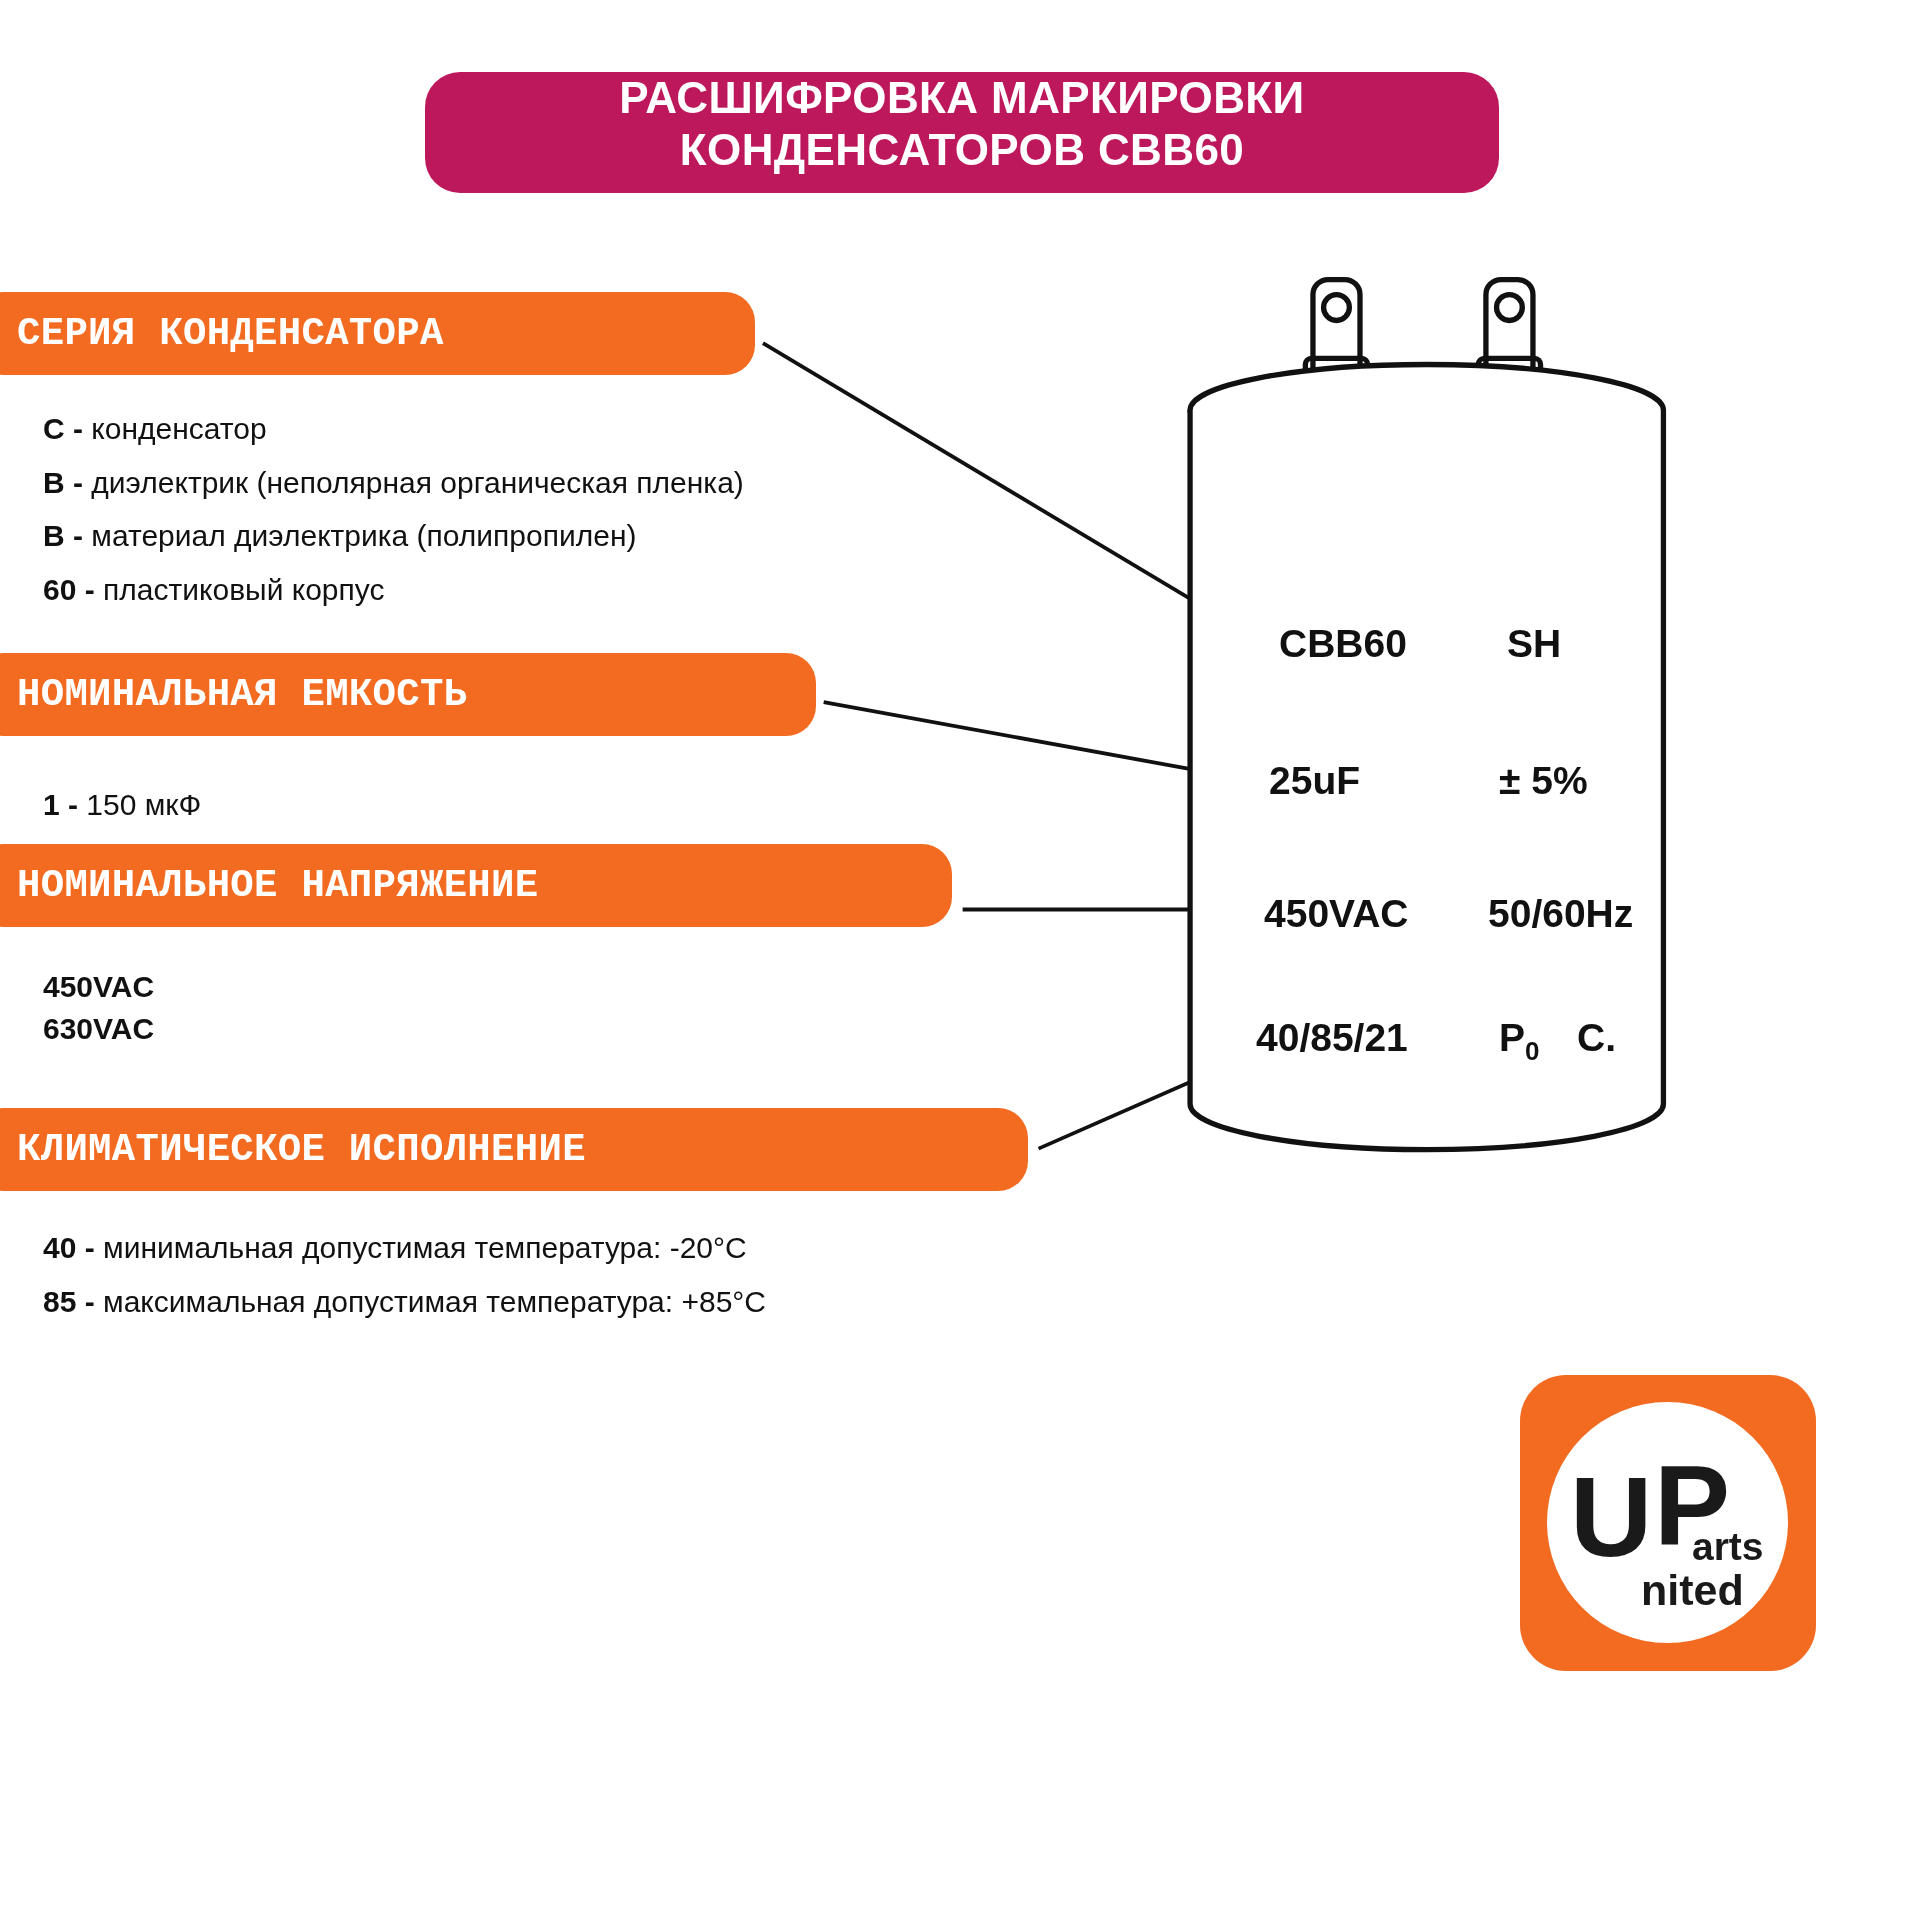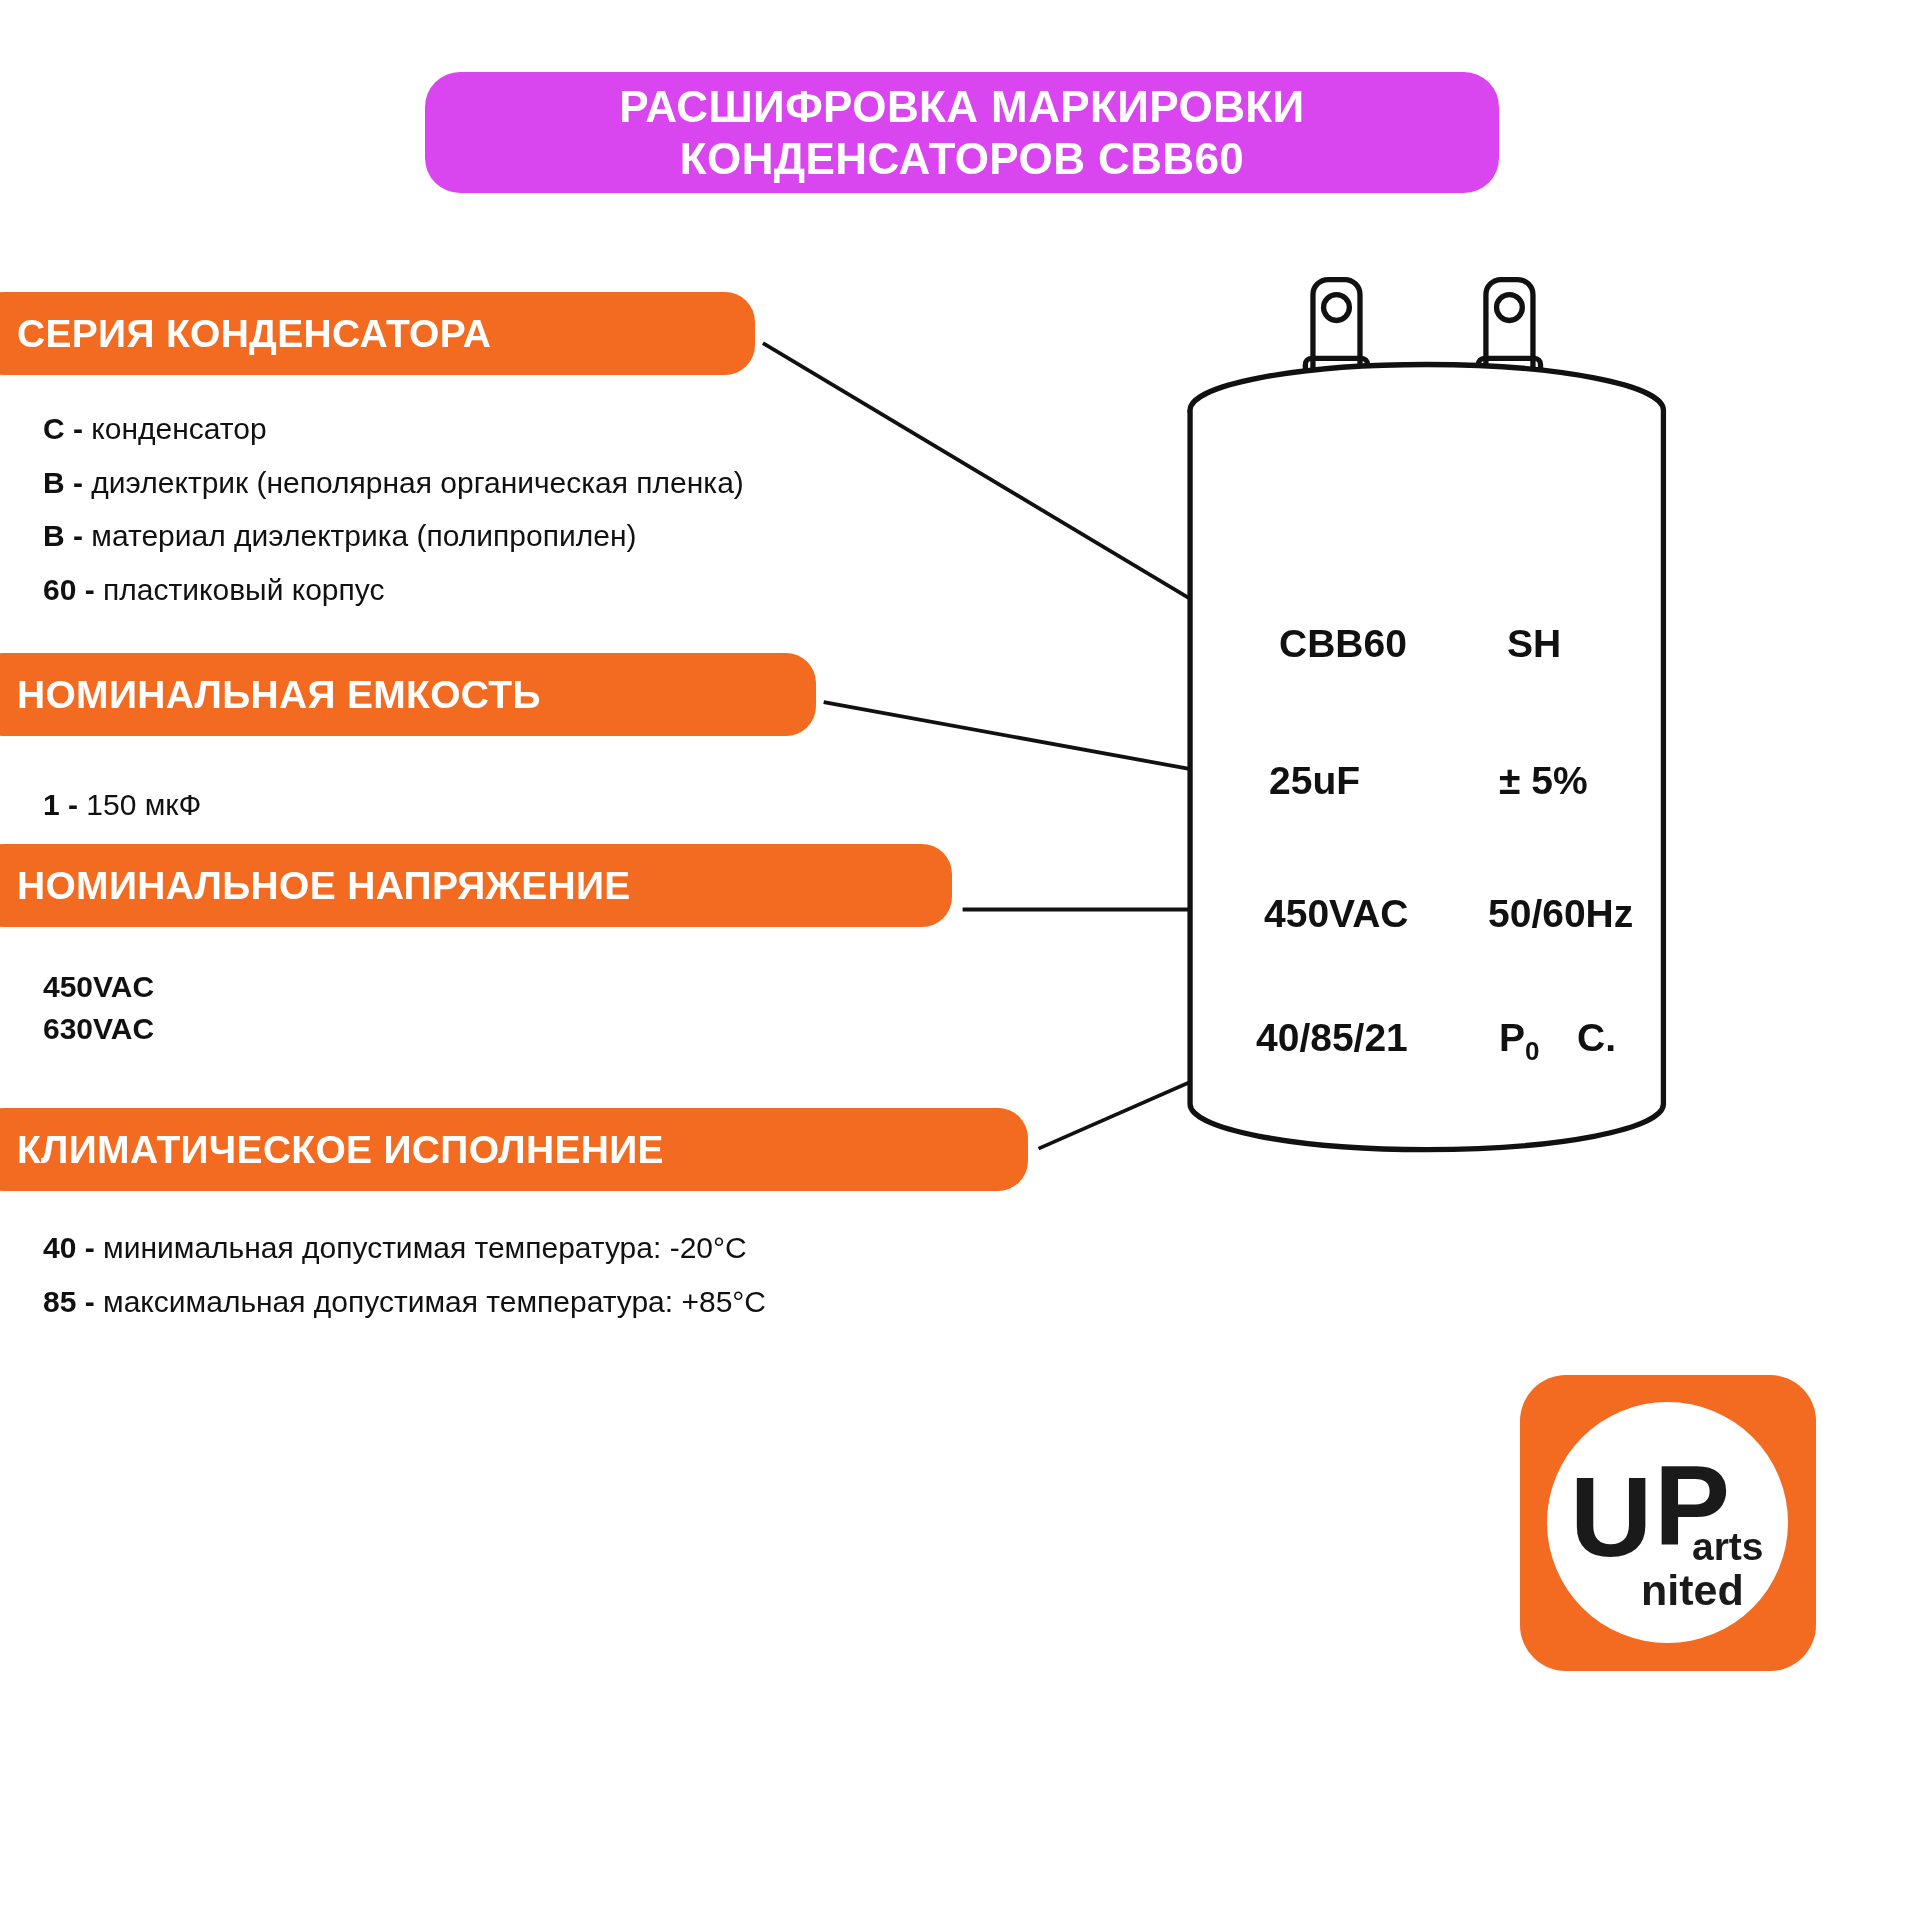--- a/index.html
+++ b/index.html
@@ -15,24 +15,24 @@
     overflow: hidden;
   }
 
   
   .title-pill {
     position: absolute;
     left: 425px;
     top: 72px;
     width: 1074px;
     height: 121px;
-    background: #d946ef;
+    background: #be185d;
     border-radius: 35px;
     display: flex;
-    align-items: center;
+    align-items: flex-start;
     justify-content: center;
     text-align: center;
   }
   .title-pill .title-text {
     color: #ffffff;
     font-weight: bold;
     font-size: 44px;
     line-height: 1.18;
     letter-spacing: 0.4px;
     white-space: pre-line;
@@ -48,20 +48,21 @@
     height: 83px;
     padding: 0 41px 0 44px;
     box-sizing: border-box;
   }
   .section-pill .section-text {
     color: #ffffff;
     font-weight: bold;
     font-size: 39px;
     letter-spacing: 0.3px;
     white-space: nowrap;
+    font-family: Liberation Mono, monospace;
   }
   .pill-series  { left: -27px; top: 292px; width: 782px; }
   .pill-cap     { left: -27px; top: 653px; width: 843px; }
   .pill-volt    { left: -27px; top: 844px; width: 979px; }
   .pill-clim    { left: -27px; top: 1108px; width: 1055px; }
 
   
   .body-block {
     position: absolute;
     left: 43px;

